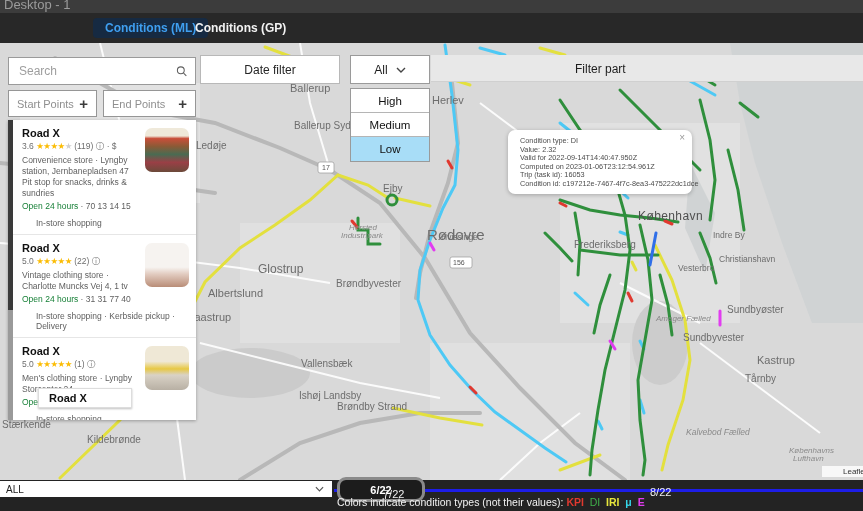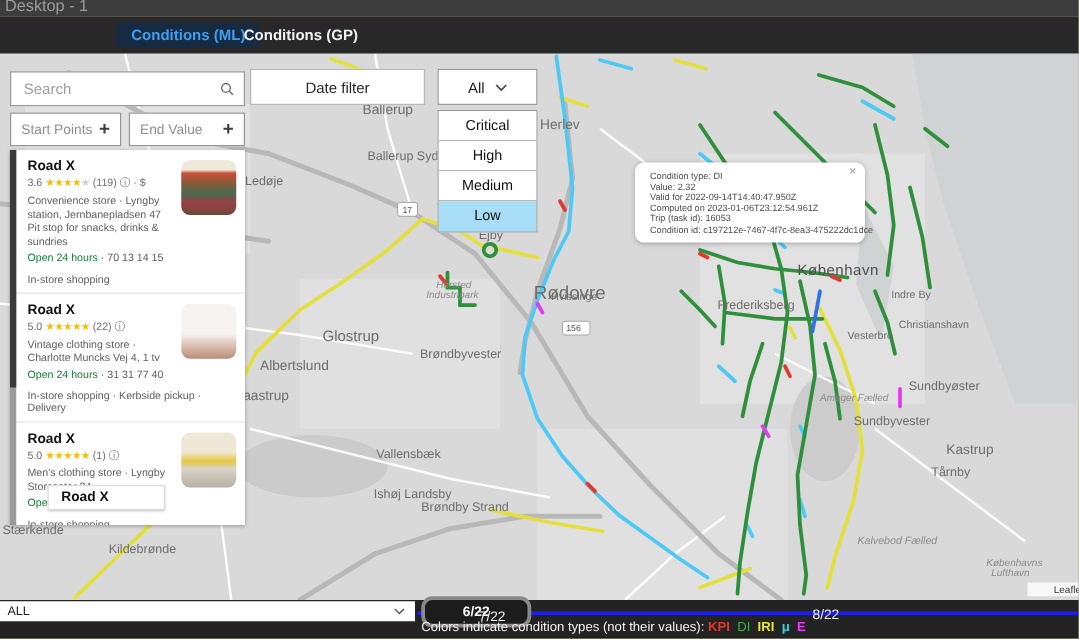--- a/index.html
+++ b/index.html
@@ -51,21 +51,21 @@
   .scrollthumb{position:absolute;left:0;top:0;width:5px;height:190px;background:#3a3a3a;}
   .place{position:relative;padding:7px 8px 6px 14px;border-bottom:1px solid #e6e6e6;cursor:pointer;min-height:70px;}
   .place .name{font-size:11px;font-weight:bold;color:#111;margin-bottom:2px;}
   .place .rate{font-size:8.5px;color:#6e6e6e;margin-bottom:2px;}
   .stars-on{color:#fbbc04;font-size:8.5px;letter-spacing:-.5px;}
   .stars-off{color:#cfcfcf;font-size:8.5px;letter-spacing:-.5px;}
   .place .line{font-size:8.5px;color:#5f5f5f;width:118px;line-height:11px;}
   .place .openrow{font-size:8.5px;margin-top:2px;width:118px;}
   .open-green{color:#188038;text-align:right;}
   .open-gray{color:#5f5f5f;}
-  .place .tags{font-size:8.5px;color:#5f5f5f;margin-top:7px;}
+  .place .tags{font-size:8.5px;color:#5f5f5f;margin-top:7px;margin-left:14px;}
   .thumb{position:absolute;right:7px;top:8px;width:44px;height:44px;border-radius:7px;}
   .t1{background:linear-gradient(180deg,#efe9da 18%,#c94f3a 24%,#8a5a36 42%,#4a6b52 60%,#9a3f46 78%,#6b4a3a 100%);}
   .t2{background:linear-gradient(180deg,#f6f3f0 55%,#e3cdc2 70%,#b98d77 100%);}
   .t3{background:linear-gradient(180deg,#efe8d6 35%,#e7c844 52%,#d9d2c6 66%,#b8b0a4 100%);}
   .overlaychip{position:absolute;left:38px;top:388px;width:94px;height:20px;background:#fff;border:1px solid #ddd;
        box-shadow:0 1px 2px rgba(0,0,0,.25);font-size:11px;font-weight:bold;color:#111;
        display:flex;align-items:center;padding-left:10px;}
   
   .tooltip{position:absolute;left:508px;top:130px;width:184px;height:64px;background:#fff;border-radius:7px;
        box-shadow:0 1px 4px rgba(0,0,0,.25);padding:7px 10px 6px 12px;}
@@ -237,50 +237,52 @@
   <div class="lbl" style="left:745px;top:373px">Tårnby</div>
   <div class="lbl it" style="left:686px;top:427px;font-size:8.5px">Kalvebod Fælled</div>
   <div class="lbl it" style="left:789px;top:446px">Københavns</div>
   <div class="lbl it" style="left:793px;top:454px">Lufthavn</div>
 
   <div class="attribution">
     <span class="flag"></span>
     <span>Leaflet</span>
   </div>
 
+  <div class="filterpart">
+    <span>Filter part</span>
+  </div>
 
   <div class="searchbox">
     <input type="text" placeholder="Search" style="">
     <svg width="16" height="16" viewBox="0 0 16 16">
       <circle cx="7" cy="7" r="5" fill="none" stroke="#5f5f5f" stroke-width="1.5"></circle>
       <line x1="11" y1="11" x2="15" y2="15" stroke="#5f5f5f" stroke-width="1.5"></line>
     </svg>
   </div>
 
   <div class="ptbtn" style="left:8px;width:89px;">
     <span>Start Points</span>
     <span class="plus">+</span>
   </div>
   <div class="ptbtn" style="left:103px;width:93px;">
-    <span>End Value</span>
+    <span>End Points</span>
     <span class="plus">+</span>
   </div>
 
   <div class="datefilter">
     <span>Date filter</span>
   </div>
 
   <div class="severity">
     <span>All</span>
     <svg width="10" height="6" viewBox="0 0 10 6">
       <polyline points="1,1 5,5 9,1" fill="none" stroke="#444" stroke-width="1.4"></polyline>
     </svg>
   </div>
   <div class="sevmenu">
-    <div class="sevitem">Critical</div>
     <div class="sevitem">High</div>
     <div class="sevitem">Medium</div>
     <div class="sevitem hl">Low</div>
   </div>
 
   <div class="results">
     <div class="place">
       <div class="name">Road X</div>
       <div class="rate">
         <span>3.6</span>

